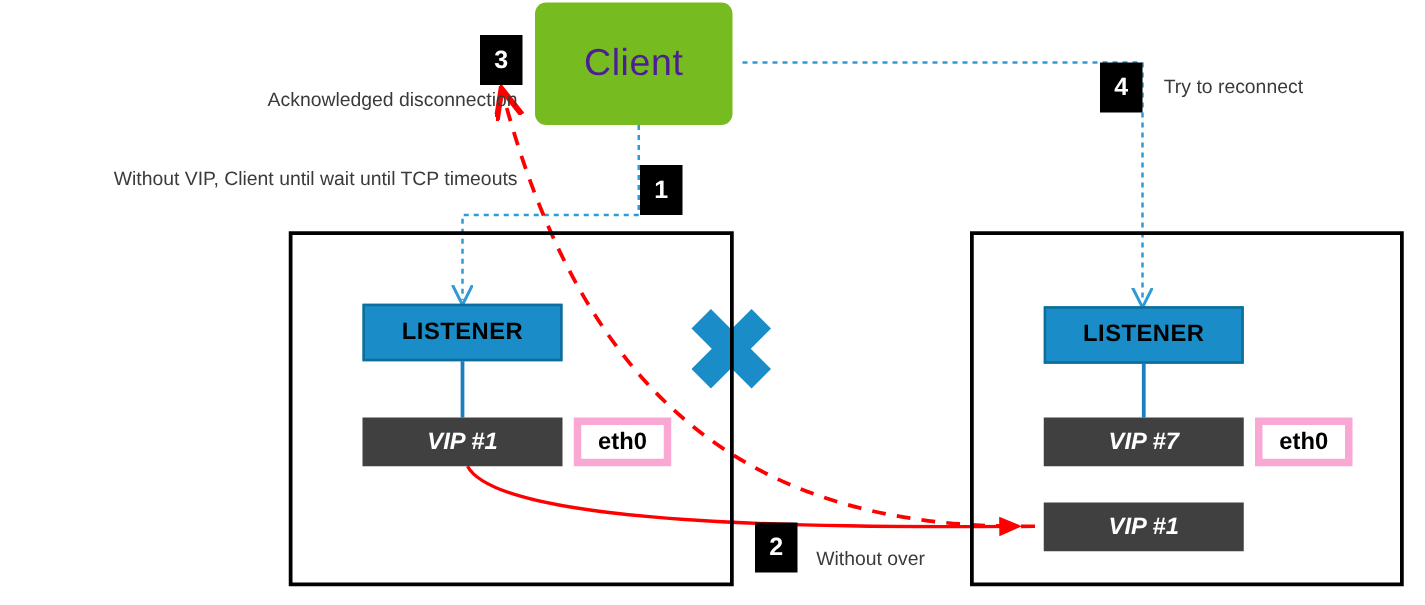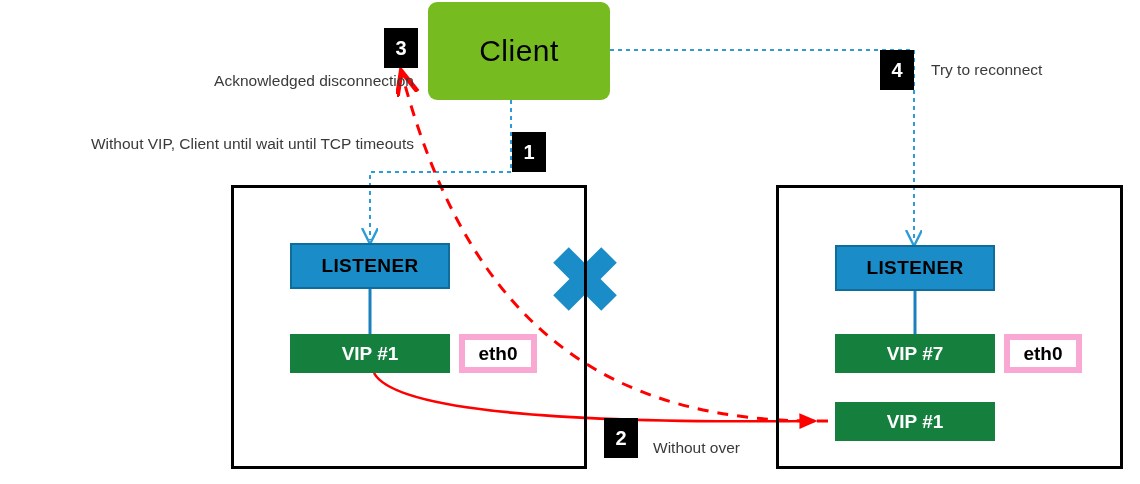--- a/index.html
+++ b/index.html
@@ -22,28 +22,28 @@
     width: 1140px;
     height: 484px;
     pointer-events: none;
   }
 
   
   .client-box {
     position: absolute;
     left: 428px;
     top: 2px;
-    width: 182px;
+    width: 158px;
     height: 98px;
     background: #76bc21;
     border-radius: 9px;
     display: flex;
     align-items: center;
     justify-content: center;
-    color: #000000;
+    color: #4c1d95;
     font-size: 30px;
     font-weight: 400;
     letter-spacing: 0.5px;
   }
 
   
   .server-box {
     position: absolute;
     border: 3px solid #000000;
     background: transparent;
@@ -69,27 +69,28 @@
     letter-spacing: 0.4px;
   }
   #listener-left  { left: 290px; top: 243px; }
   #listener-right { left: 835px; top: 245px; }
 
   
   .vip-box {
     position: absolute;
     width: 160px;
     height: 39px;
-    background: #15803d;
+    background: #404040;
     display: flex;
     align-items: center;
     justify-content: center;
     color: #ffffff;
     font-size: 19px;
     font-weight: bold;
+    font-style: italic;
   }
   #vip-left-1   { left: 290px; top: 334px; }
   #vip-right-2  { left: 835px; top: 334px; }
   #vip-right-1  { left: 835px; top: 402px; }
 
   
   .eth-box {
     position: absolute;
     height: 39px;
     background: #ffffff;

